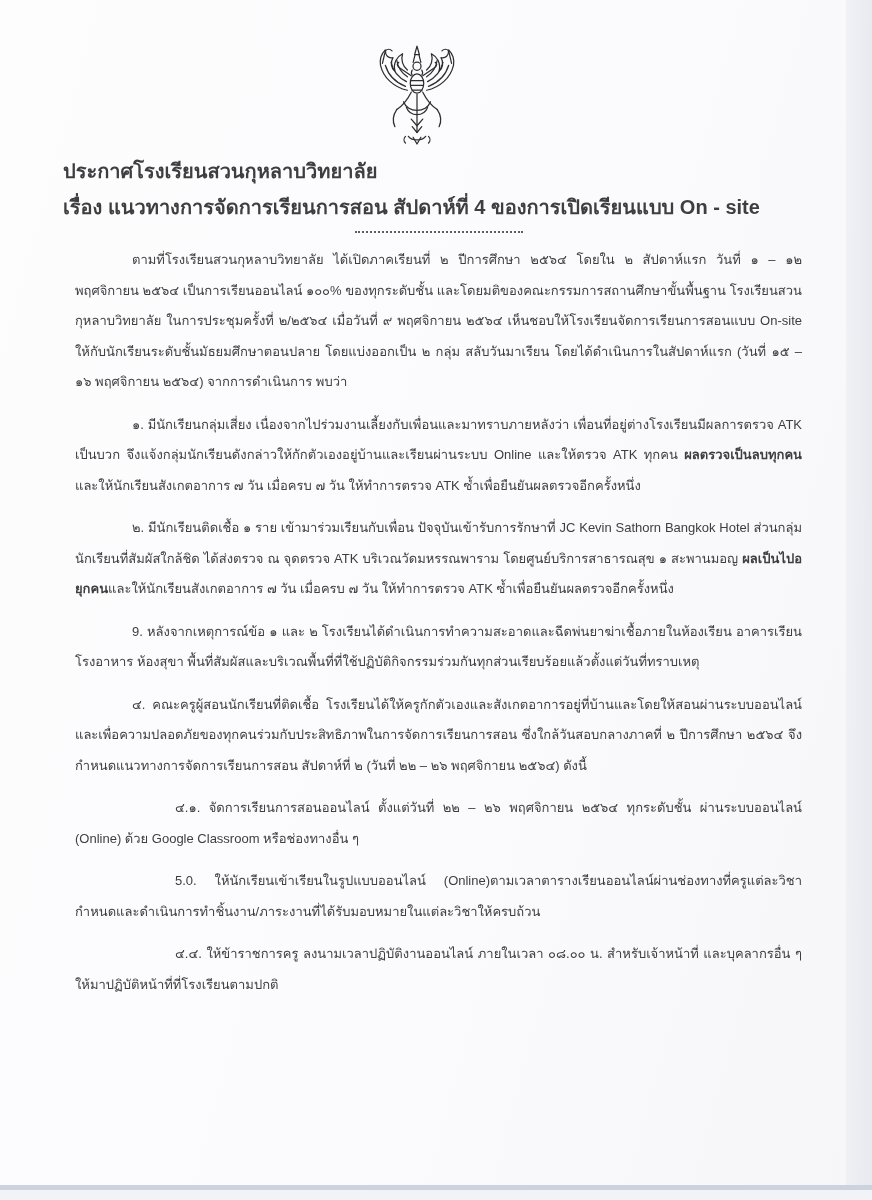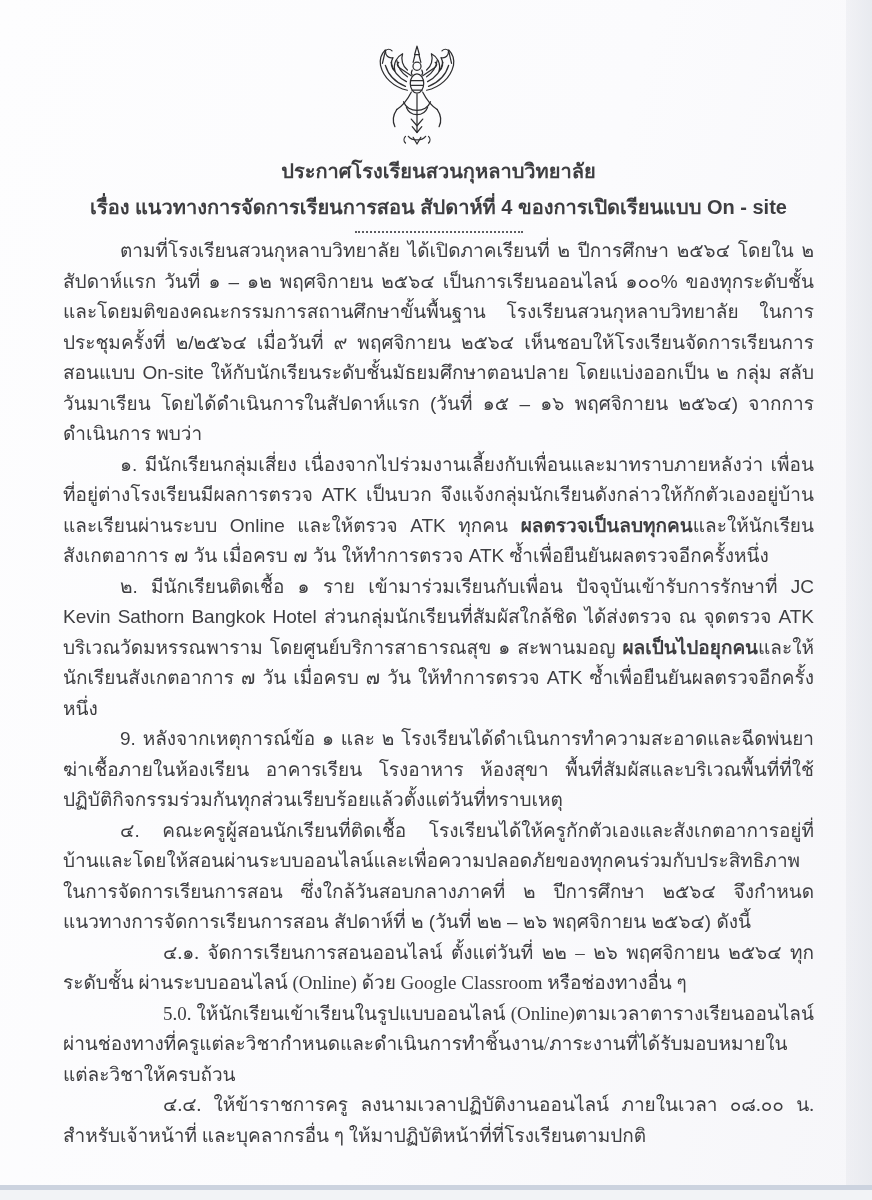--- a/index.html
+++ b/index.html
@@ -31,39 +31,38 @@
   }
   .content{
     position:absolute;left:63px;top:0;width:751px;
   }
   .emblem{
     width:96px;height:108px;
     margin:42px auto 0;
     transform:translateX(-22px);
   }
   .title{
-    text-align:center;
     font-weight:bold;
     font-size:20px;
     line-height:30px;
     margin:6px 0 0 0;
   }
   .divider{
     width:168px;height:0;
     margin:9px auto 3px;
     border-bottom:2.5px dotted #5d5d60;
   }
   .para{
-    margin:0;
-    font-size:19px;
+    margin:12px;
+    font-size:13px;
     line-height:30.5px;
     text-align:justify;
     text-indent:57px;
   }
-  .para.sub{text-indent:100px;font-family:Liberation Serif, serif;}
+  .para.sub{text-indent:100px;}
   .para b{font-weight:bold;}
 </style>
 </head>
 <body>
 
 <div class="page">
 
   <div class="content">
 
     <div class="emblem">

